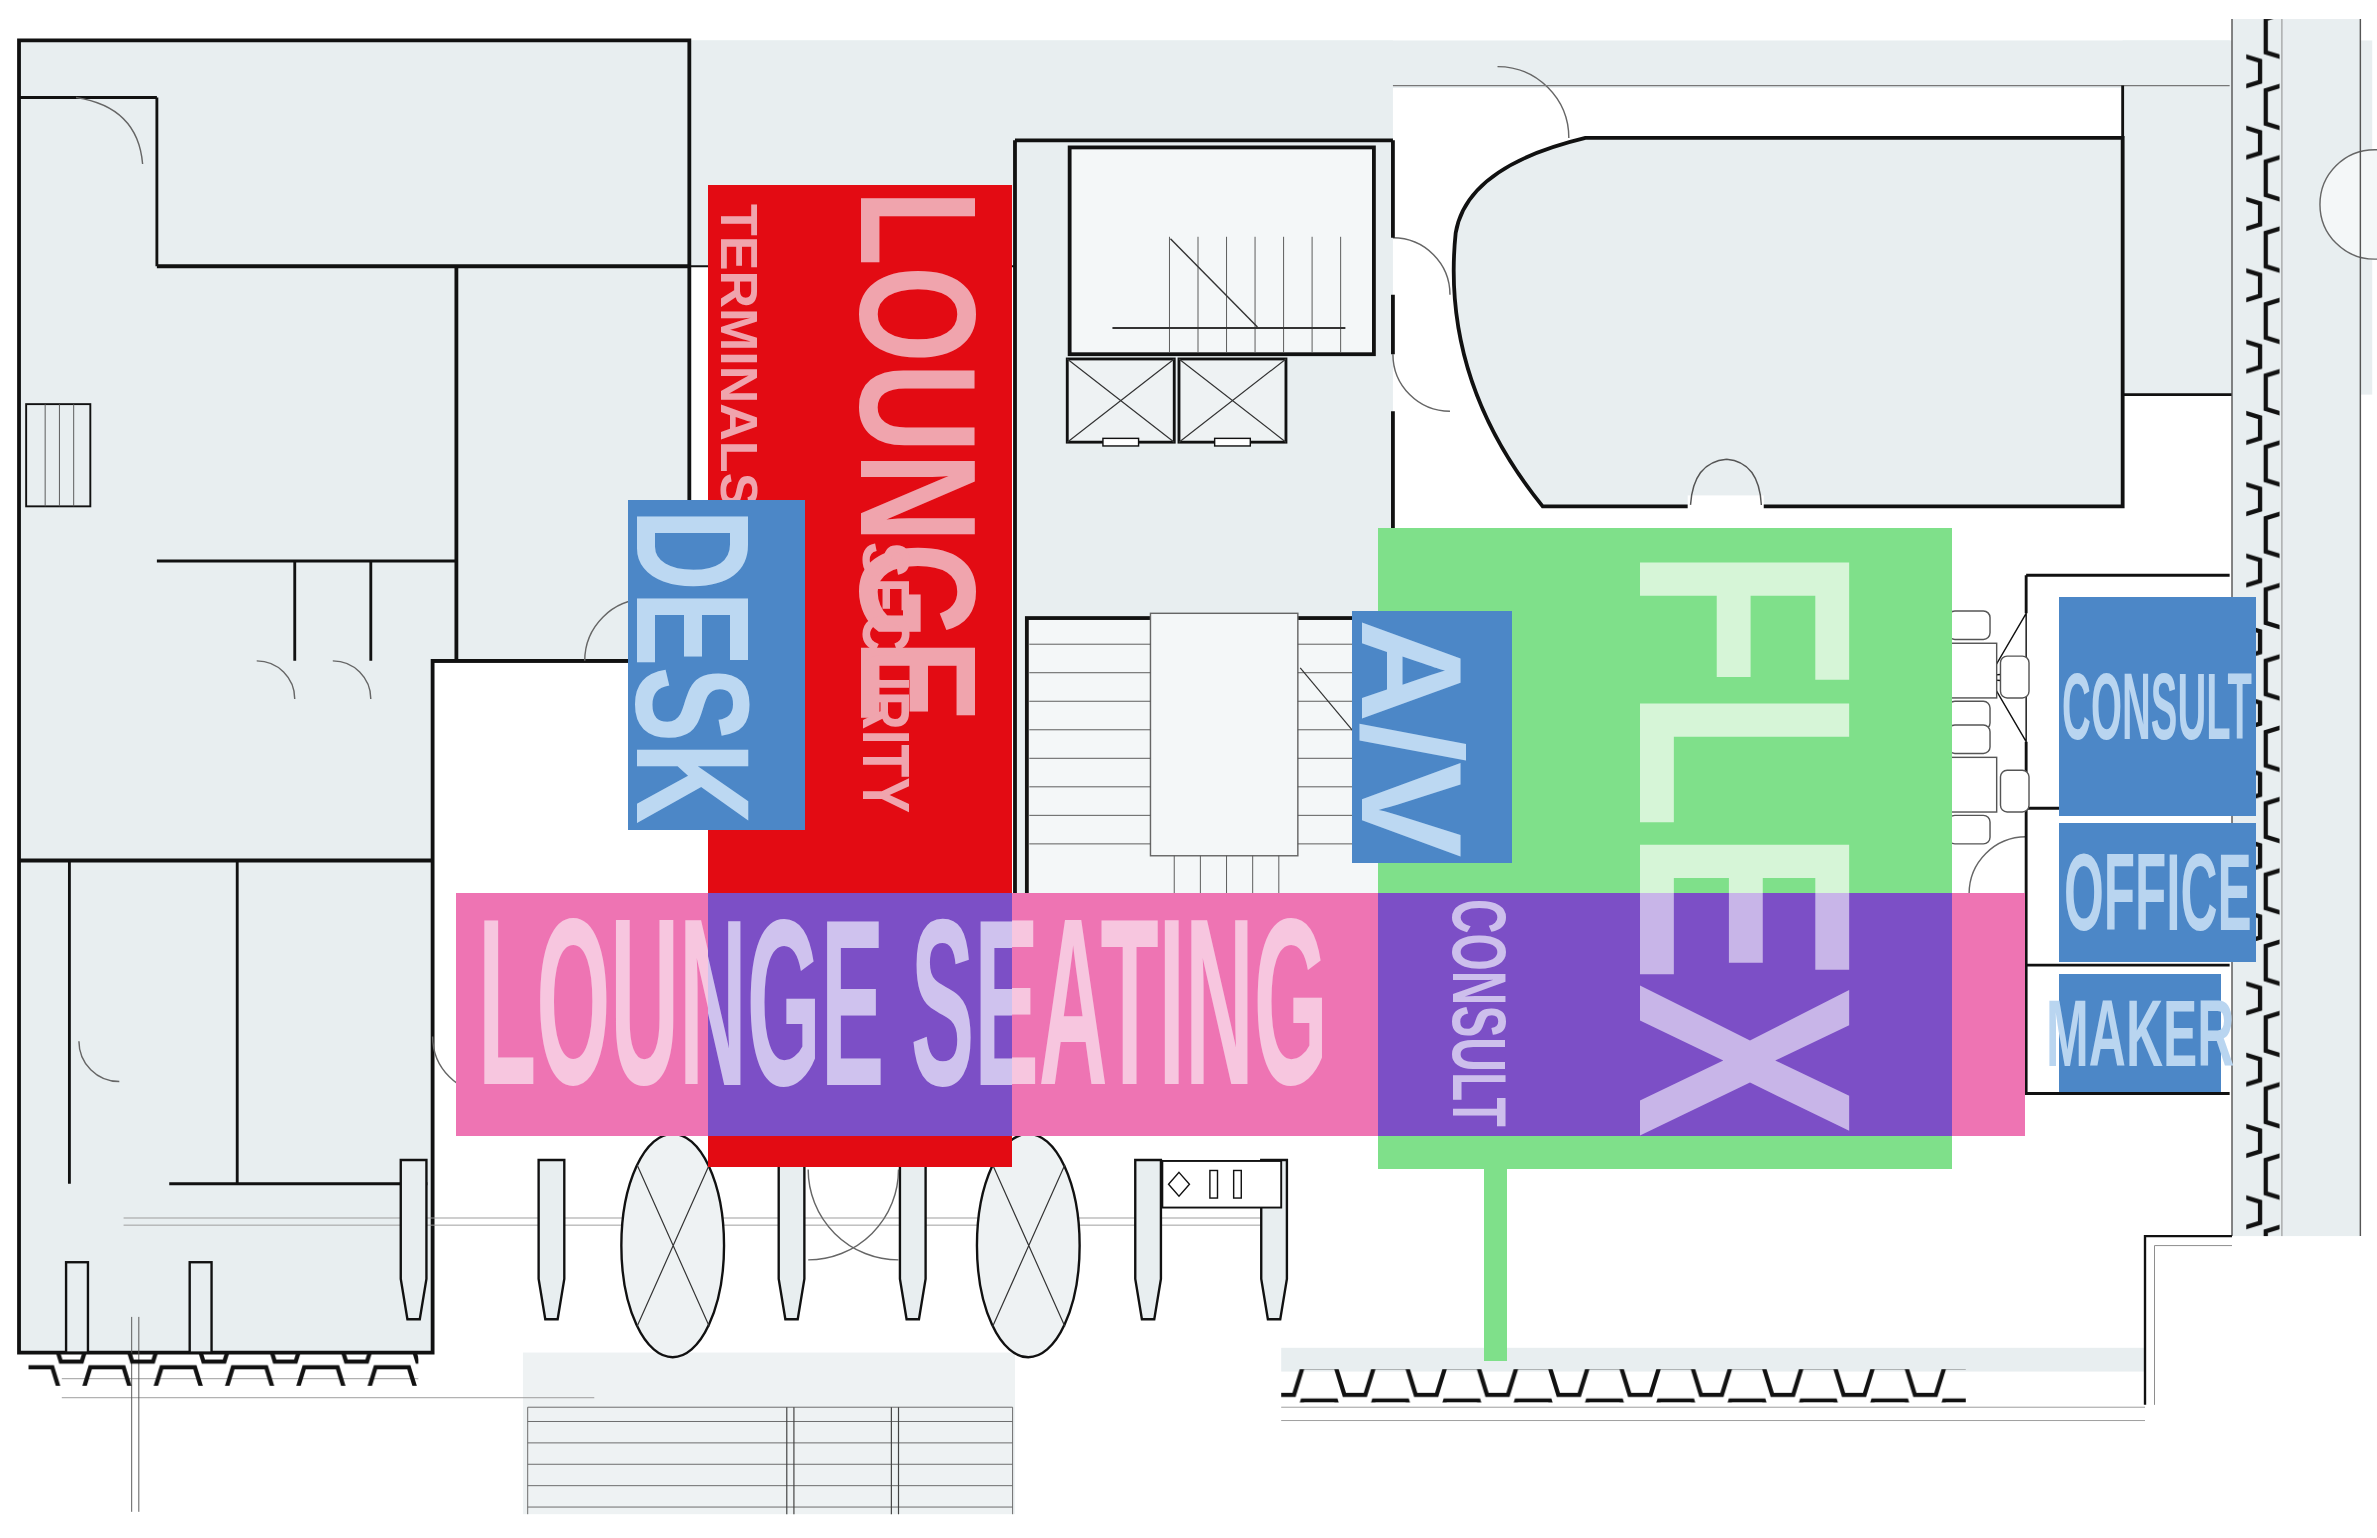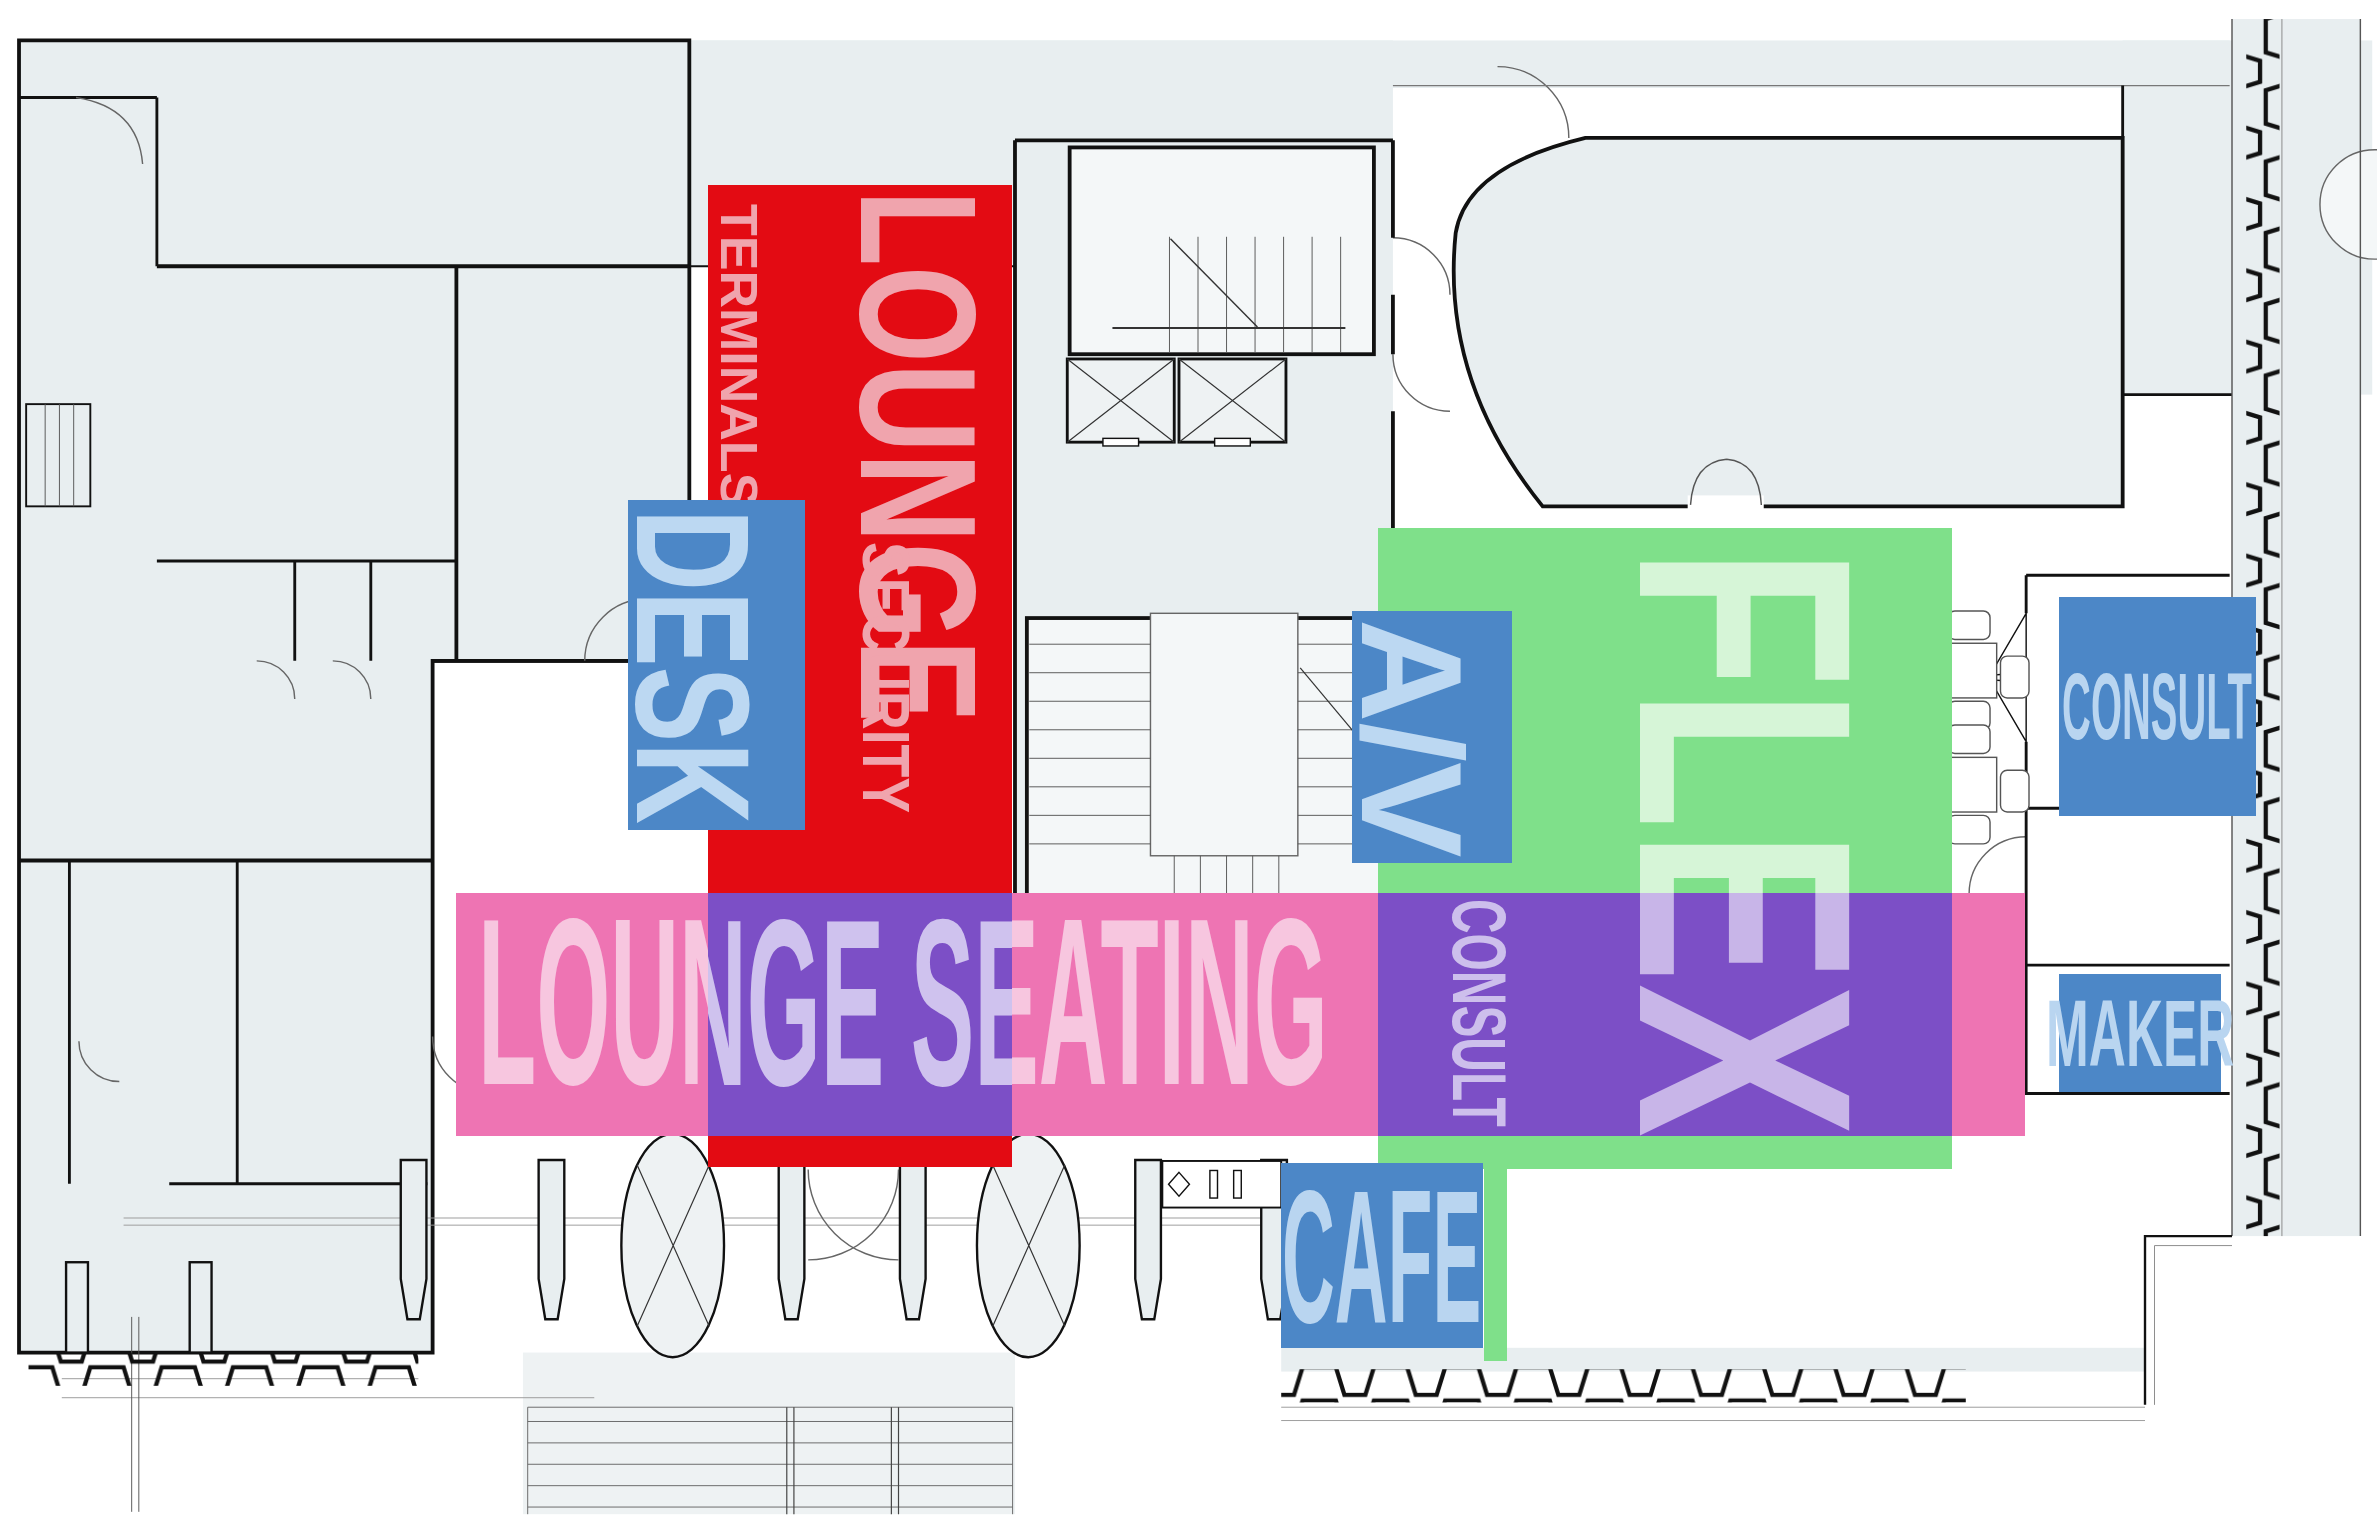--- a/index.html
+++ b/index.html
@@ -233,24 +233,24 @@
     <div class="copy-flex">FLEX</div>
     <div class="t-consultz">CONSULT</div>
   </div>
 
   <div id="b-desk" class="pbox">
     <div class="vt">DESK</div>
   </div>
   <div id="b-av" class="pbox">
     <div class="vt">A/V</div>
   </div>
-  <div id="b-cafe" class="pbox">
-    <span class="ht">CAFE</span>
-  </div>
   <div id="b-consult" class="pbox">
     <span class="ht">CONSULT</span>
   </div>
+  <div id="b-office" class="pbox">
+    <span class="ht">OFFICE</span>
+  </div>
   <div id="b-maker" class="pbox">
     <span class="ht">MAKER</span>
   </div>
 
 </div>
 
 
 </body></html>

